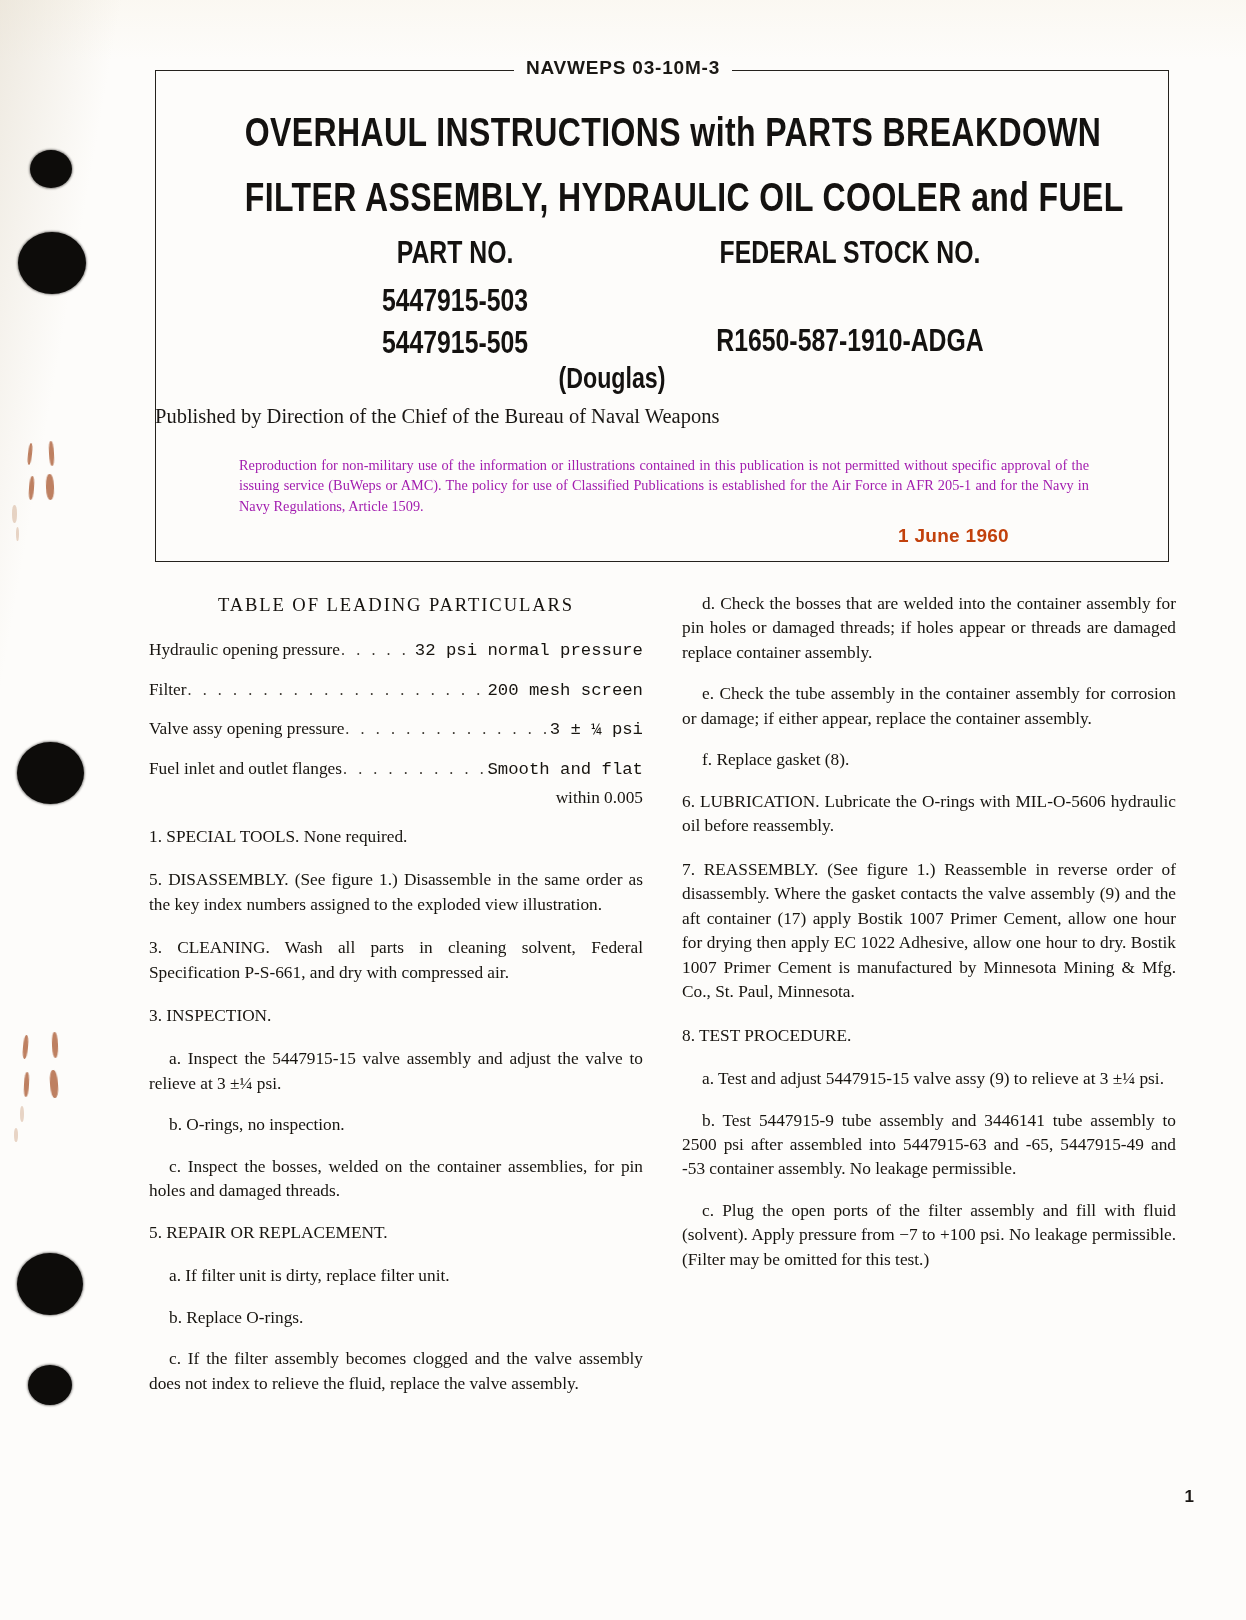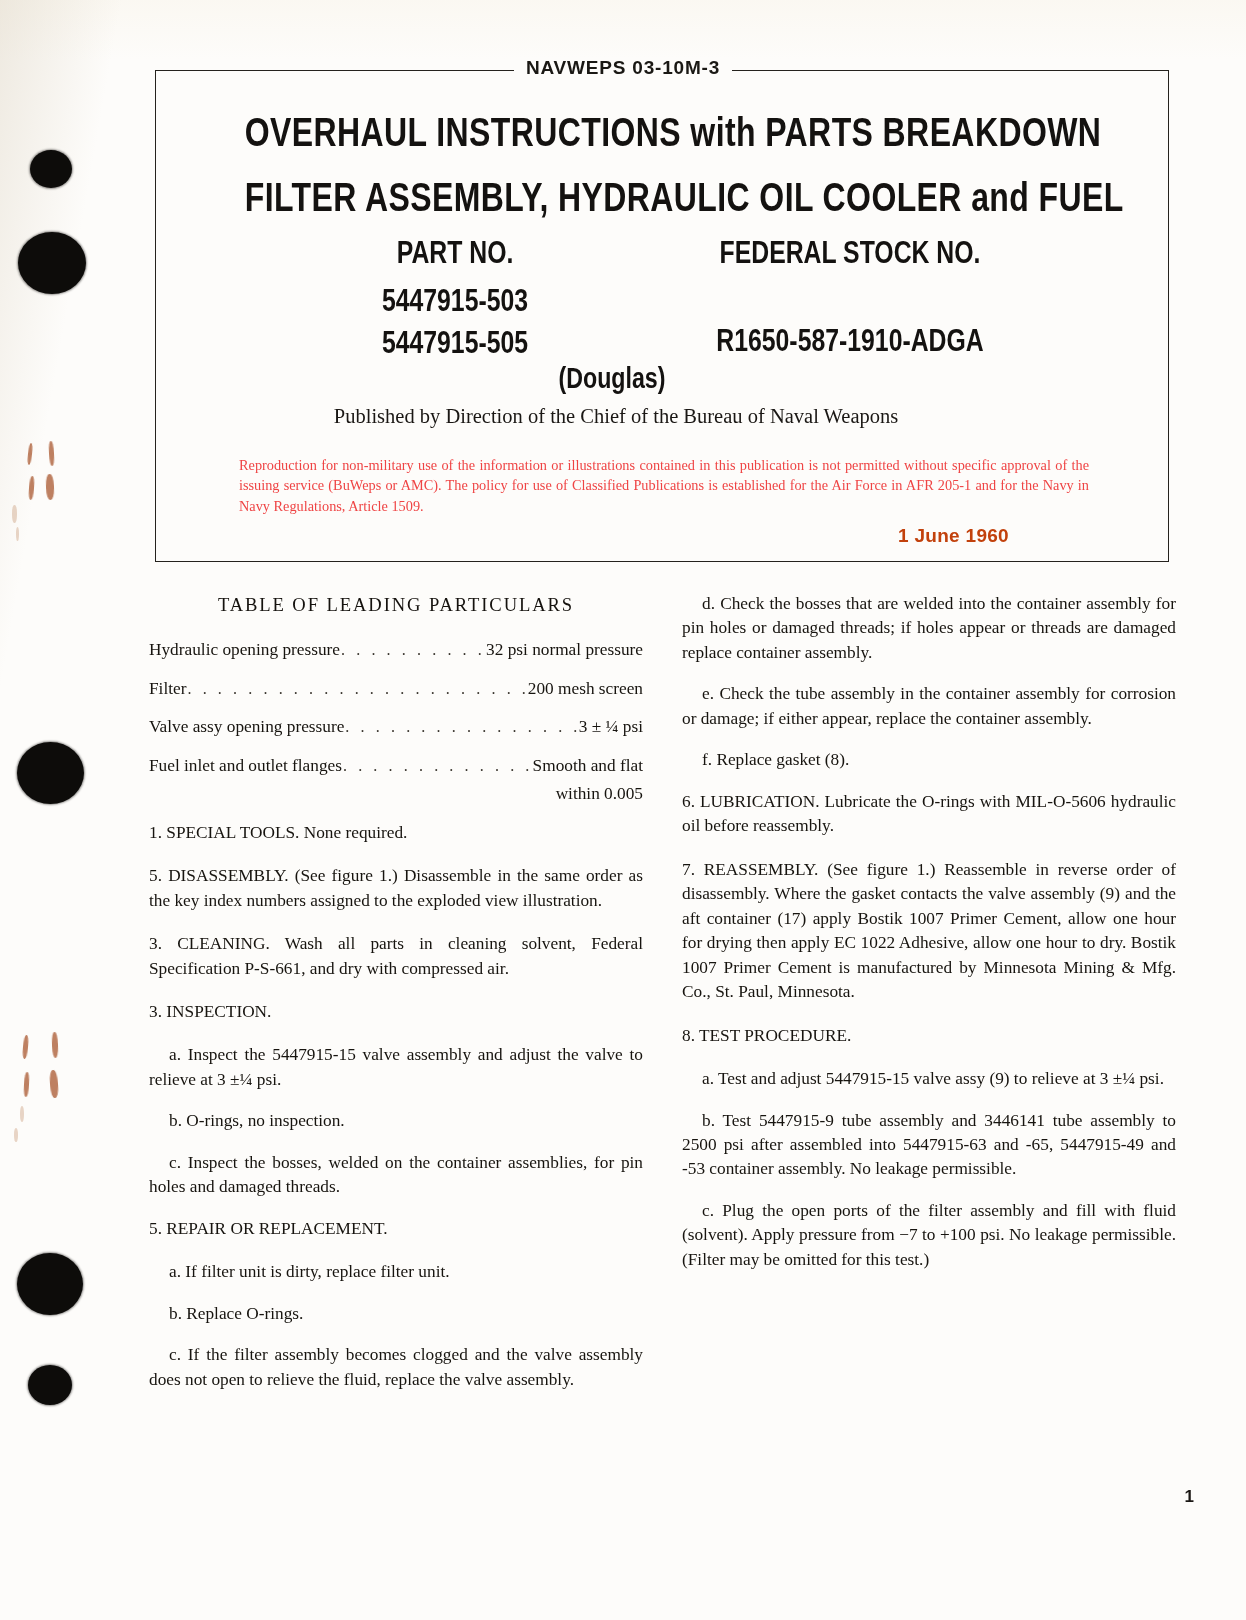--- a/index.html
+++ b/index.html
@@ -131,36 +131,35 @@
     top: 292px;
     left: 16px; right: 0;
     text-align: center;
     font-size: 29px;
   }
 
   .published {
     position: absolute;
     top: 335px;
     left: 0; right: 0;
-    text-align: center;
+    text-align: left;
     font-size: 20.5px;
     font-family: "Liberation Serif", "DejaVu Serif", serif;
     color: #1a1714;
-    padding-left: 24px;
   }
 
   .repro {
     position: absolute;
     top: 385px;
     left: 84px;
     width: 850px;
     font-size: 14.3px;
     line-height: 1.42;
     text-align: justify;
-    color: #ef4444;
+    color: #a21caf;
   }
 
   .pubdate {
     position: absolute;
     top: 455px;
     right: 44px;
     font-family: "Liberation Sans", "DejaVu Sans", sans-serif;
     font-weight: 700;
     font-size: 19px;
     letter-spacing: 0.3px;
@@ -203,21 +202,21 @@
   .tlp-label { white-space: nowrap; }
   .tlp-dots {
     flex: 1 1 auto;
     overflow: hidden;
     white-space: nowrap;
     letter-spacing: 3.6px;
     color: #3a352e;
     margin: 0 1px;
     font-size: 16px;
   }
-  .tlp-value { white-space: nowrap; }
+  .tlp-value { white-space: nowrap; font-family: Liberation Mono, monospace; }
   .tlp-cont {
     text-align: right;
     margin-top: -10px;
     margin-bottom: 14px;
   }
 
   p.para {
     margin: 0 0 19px 0;
     text-align: justify;
     text-justify: inter-word;
@@ -344,21 +343,21 @@
       <p class="para item no-just">b. O-rings, no inspection.</p>
 
       <p class="para item">c. Inspect the bosses, welded on the container assemblies, for pin holes and damaged threads.</p>
 
       <p class="para sect no-just">5. REPAIR OR REPLACEMENT.</p>
 
       <p class="para item no-just">a. If filter unit is dirty, replace filter unit.</p>
 
       <p class="para item no-just">b. Replace O-rings.</p>
 
-      <p class="para item">c. If the filter assembly becomes clogged and the valve assembly does not open to relieve the fluid, replace the valve assembly.</p>
+      <p class="para item">c. If the filter assembly becomes clogged and the valve assembly does not index to relieve the fluid, replace the valve assembly.</p>
     </div>
 
     <div class="col right">
 
       <p class="para item">d. Check the bosses that are welded into the container assembly for pin holes or damaged threads; if holes appear or threads are damaged replace container assembly.</p>
 
       <p class="para item">e. Check the tube assembly in the container assembly for corrosion or damage; if either appear, replace the container assembly.</p>
 
       <p class="para item no-just">f. Replace gasket (8).</p>
 

